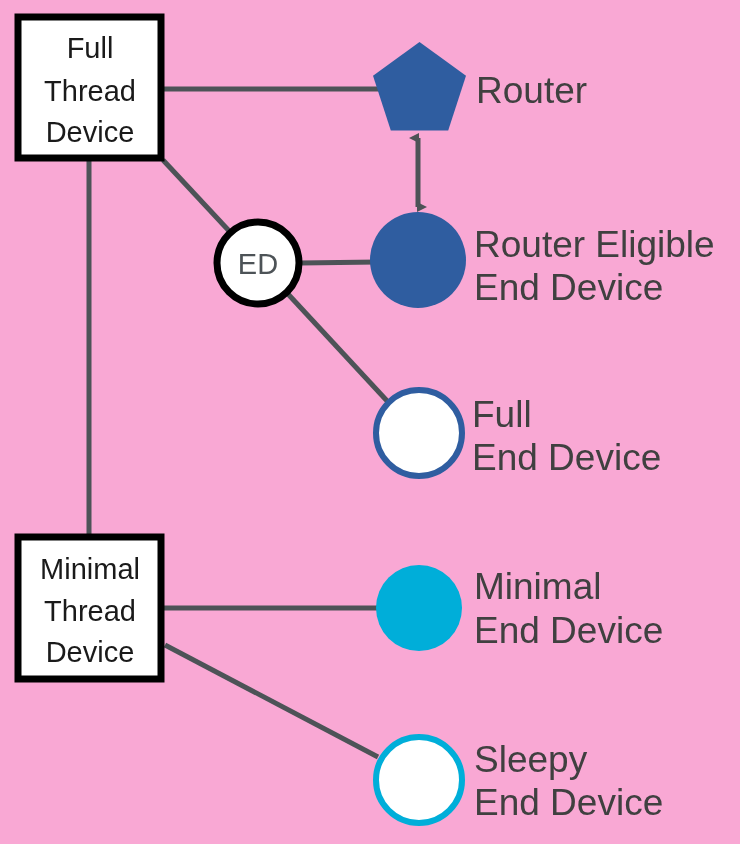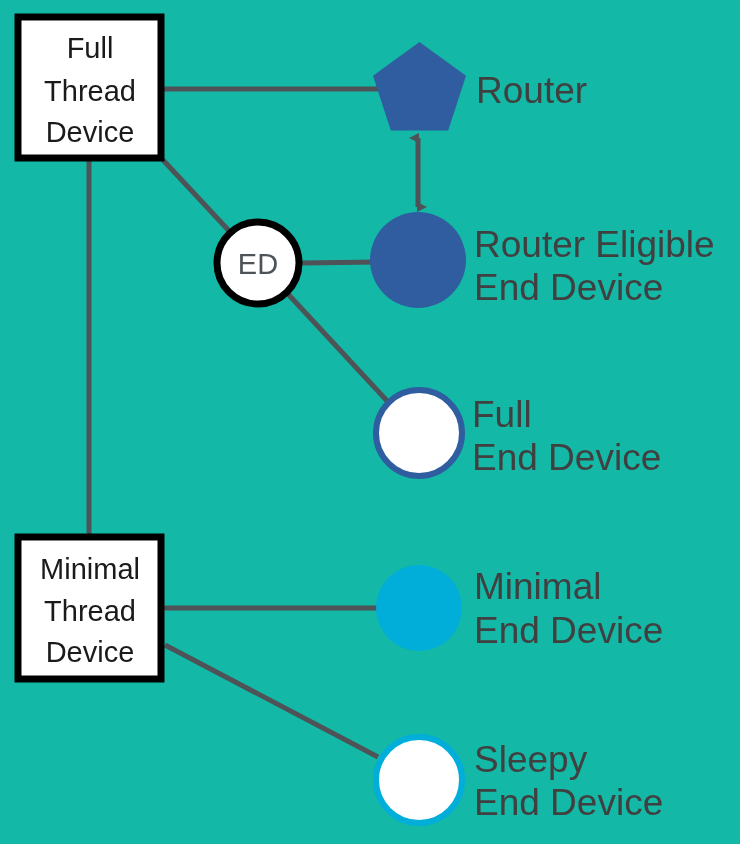--- a/index.html
+++ b/index.html
@@ -8,21 +8,21 @@
     padding: 0;
     background: #ffffff;
   }
   body {
     font-family: "Liberation Sans", sans-serif;
   }
   #diagram-root {
     position: relative;
     width: 740px;
     height: 844px;
-    background: #14b8a6;
+    background: #f9a8d4;
     overflow: hidden;
   }
   #diagram-svg {
     position: absolute;
     top: 0;
     left: 0;
     width: 740px;
     height: 844px;
     display: block;
   }

